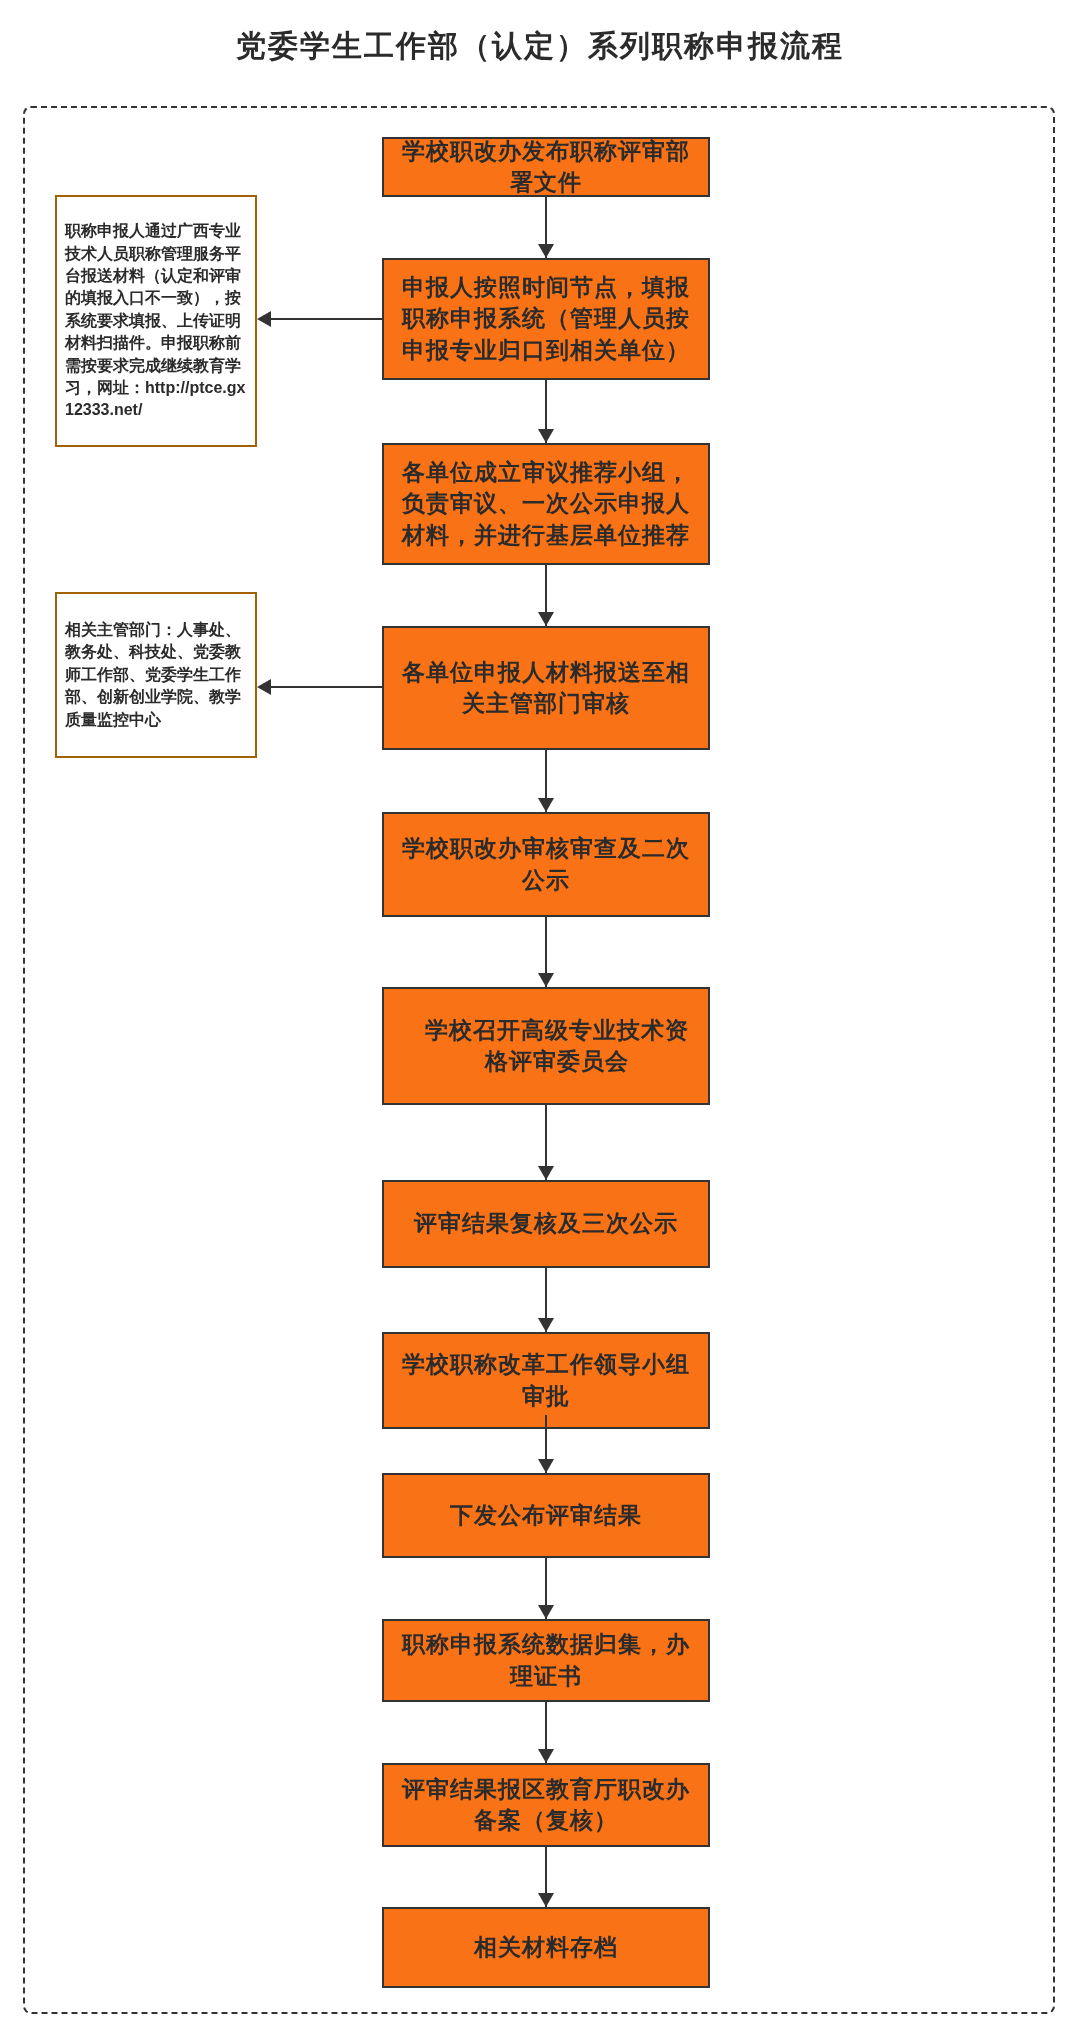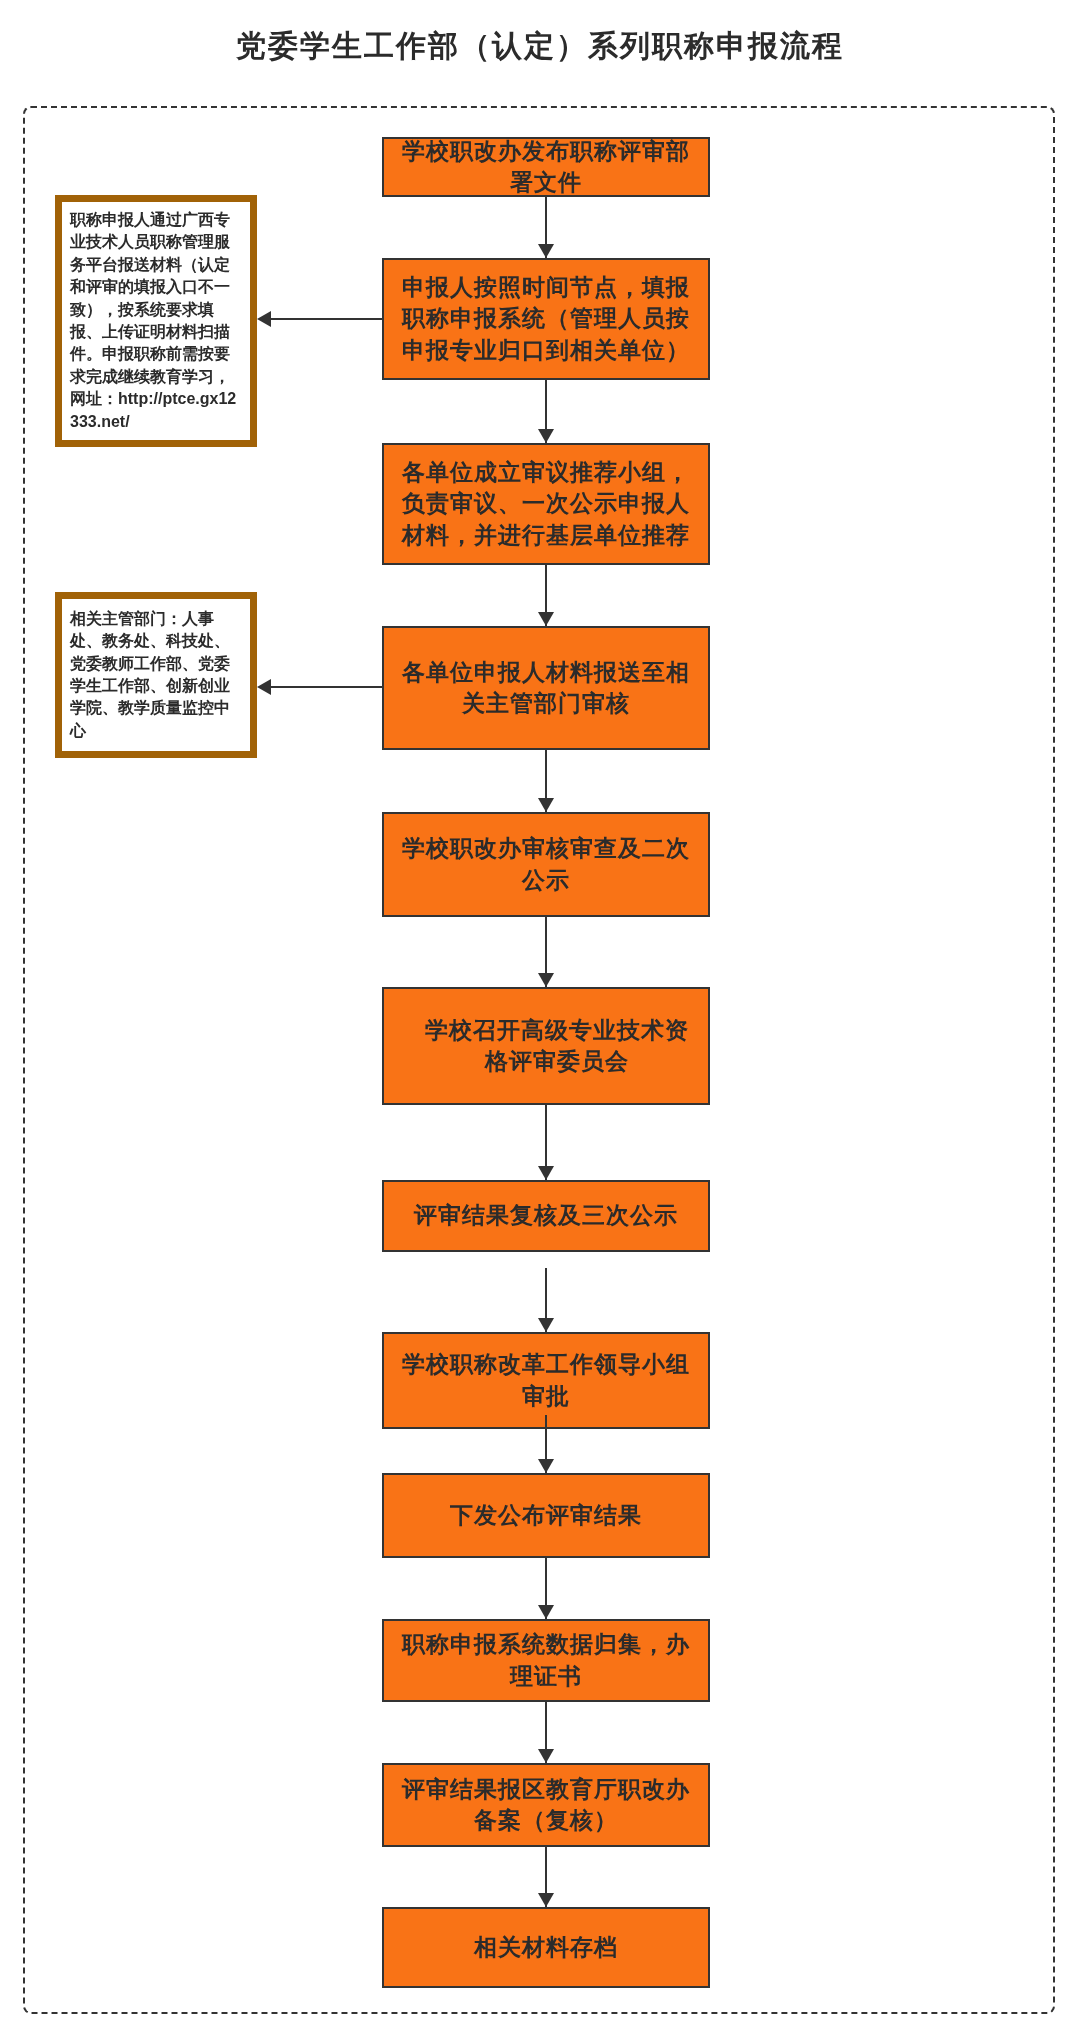--- a/index.html
+++ b/index.html
@@ -50,21 +50,21 @@
     font-weight: bold;
     line-height: 1.35;
     letter-spacing: 1px;
     color: #2b2b2b;
     padding: 4px 10px;
   }
   .note {
     position: absolute;
     left: 55px;
     width: 202px;
-    border: 7px solid #a16207;
+    border: 2px solid #a16207;
     background: #ffffff;
     box-sizing: border-box;
     display: flex;
     align-items: center;
     font-size: 16px;
     font-weight: bold;
     line-height: 1.4;
     color: #2b2b2b;
     padding: 4px 8px;
     word-break: break-all;
@@ -111,21 +111,21 @@
 <div class="title">党委学生工作部（认定）系列职称申报流程</div>
 
 <div class="frame"></div>
 
 <div class="step" style="top:137px;  height:60px;">学校职改办发布职称评审部署文件</div>
 <div class="step" style="top:258px;  height:122px;">申报人按照时间节点，填报职称申报系统（管理人员按申报专业归口到相关单位）</div>
 <div class="step" style="top:443px;  height:122px;">各单位成立审议推荐小组，负责审议、一次公示申报人材料，并进行基层单位推荐</div>
 <div class="step" style="top:626px;  height:124px;">各单位申报人材料报送至相关主管部门审核</div>
 <div class="step" style="top:812px;  height:105px;">学校职改办审核审查及二次公示</div>
 <div class="step" style="top:987px;  height:118px;padding-left:32px;">学校召开高级专业技术资格评审委员会</div>
-<div class="step" style="top:1180px; height:72px;">评审结果复核及三次公示</div>
+<div class="step" style="top:1180px; height:88px;">评审结果复核及三次公示</div>
 <div class="step" style="top:1332px; height:97px;">学校职称改革工作领导小组审批</div>
 <div class="step" style="top:1473px; height:85px;">下发公布评审结果</div>
 <div class="step" style="top:1619px; height:83px;">职称申报系统数据归集，办理证书</div>
 <div class="step" style="top:1763px; height:84px;">评审结果报区教育厅职改办备案（复核）</div>
 <div class="step" style="top:1907px; height:81px;">相关材料存档</div>
 
 <div class="varrow" style="top:197px;  height:61px;"></div>
 <div class="varrow" style="top:380px;  height:63px;"></div>
 <div class="varrow" style="top:565px;  height:61px;"></div>
 <div class="varrow" style="top:750px;  height:62px;"></div>

